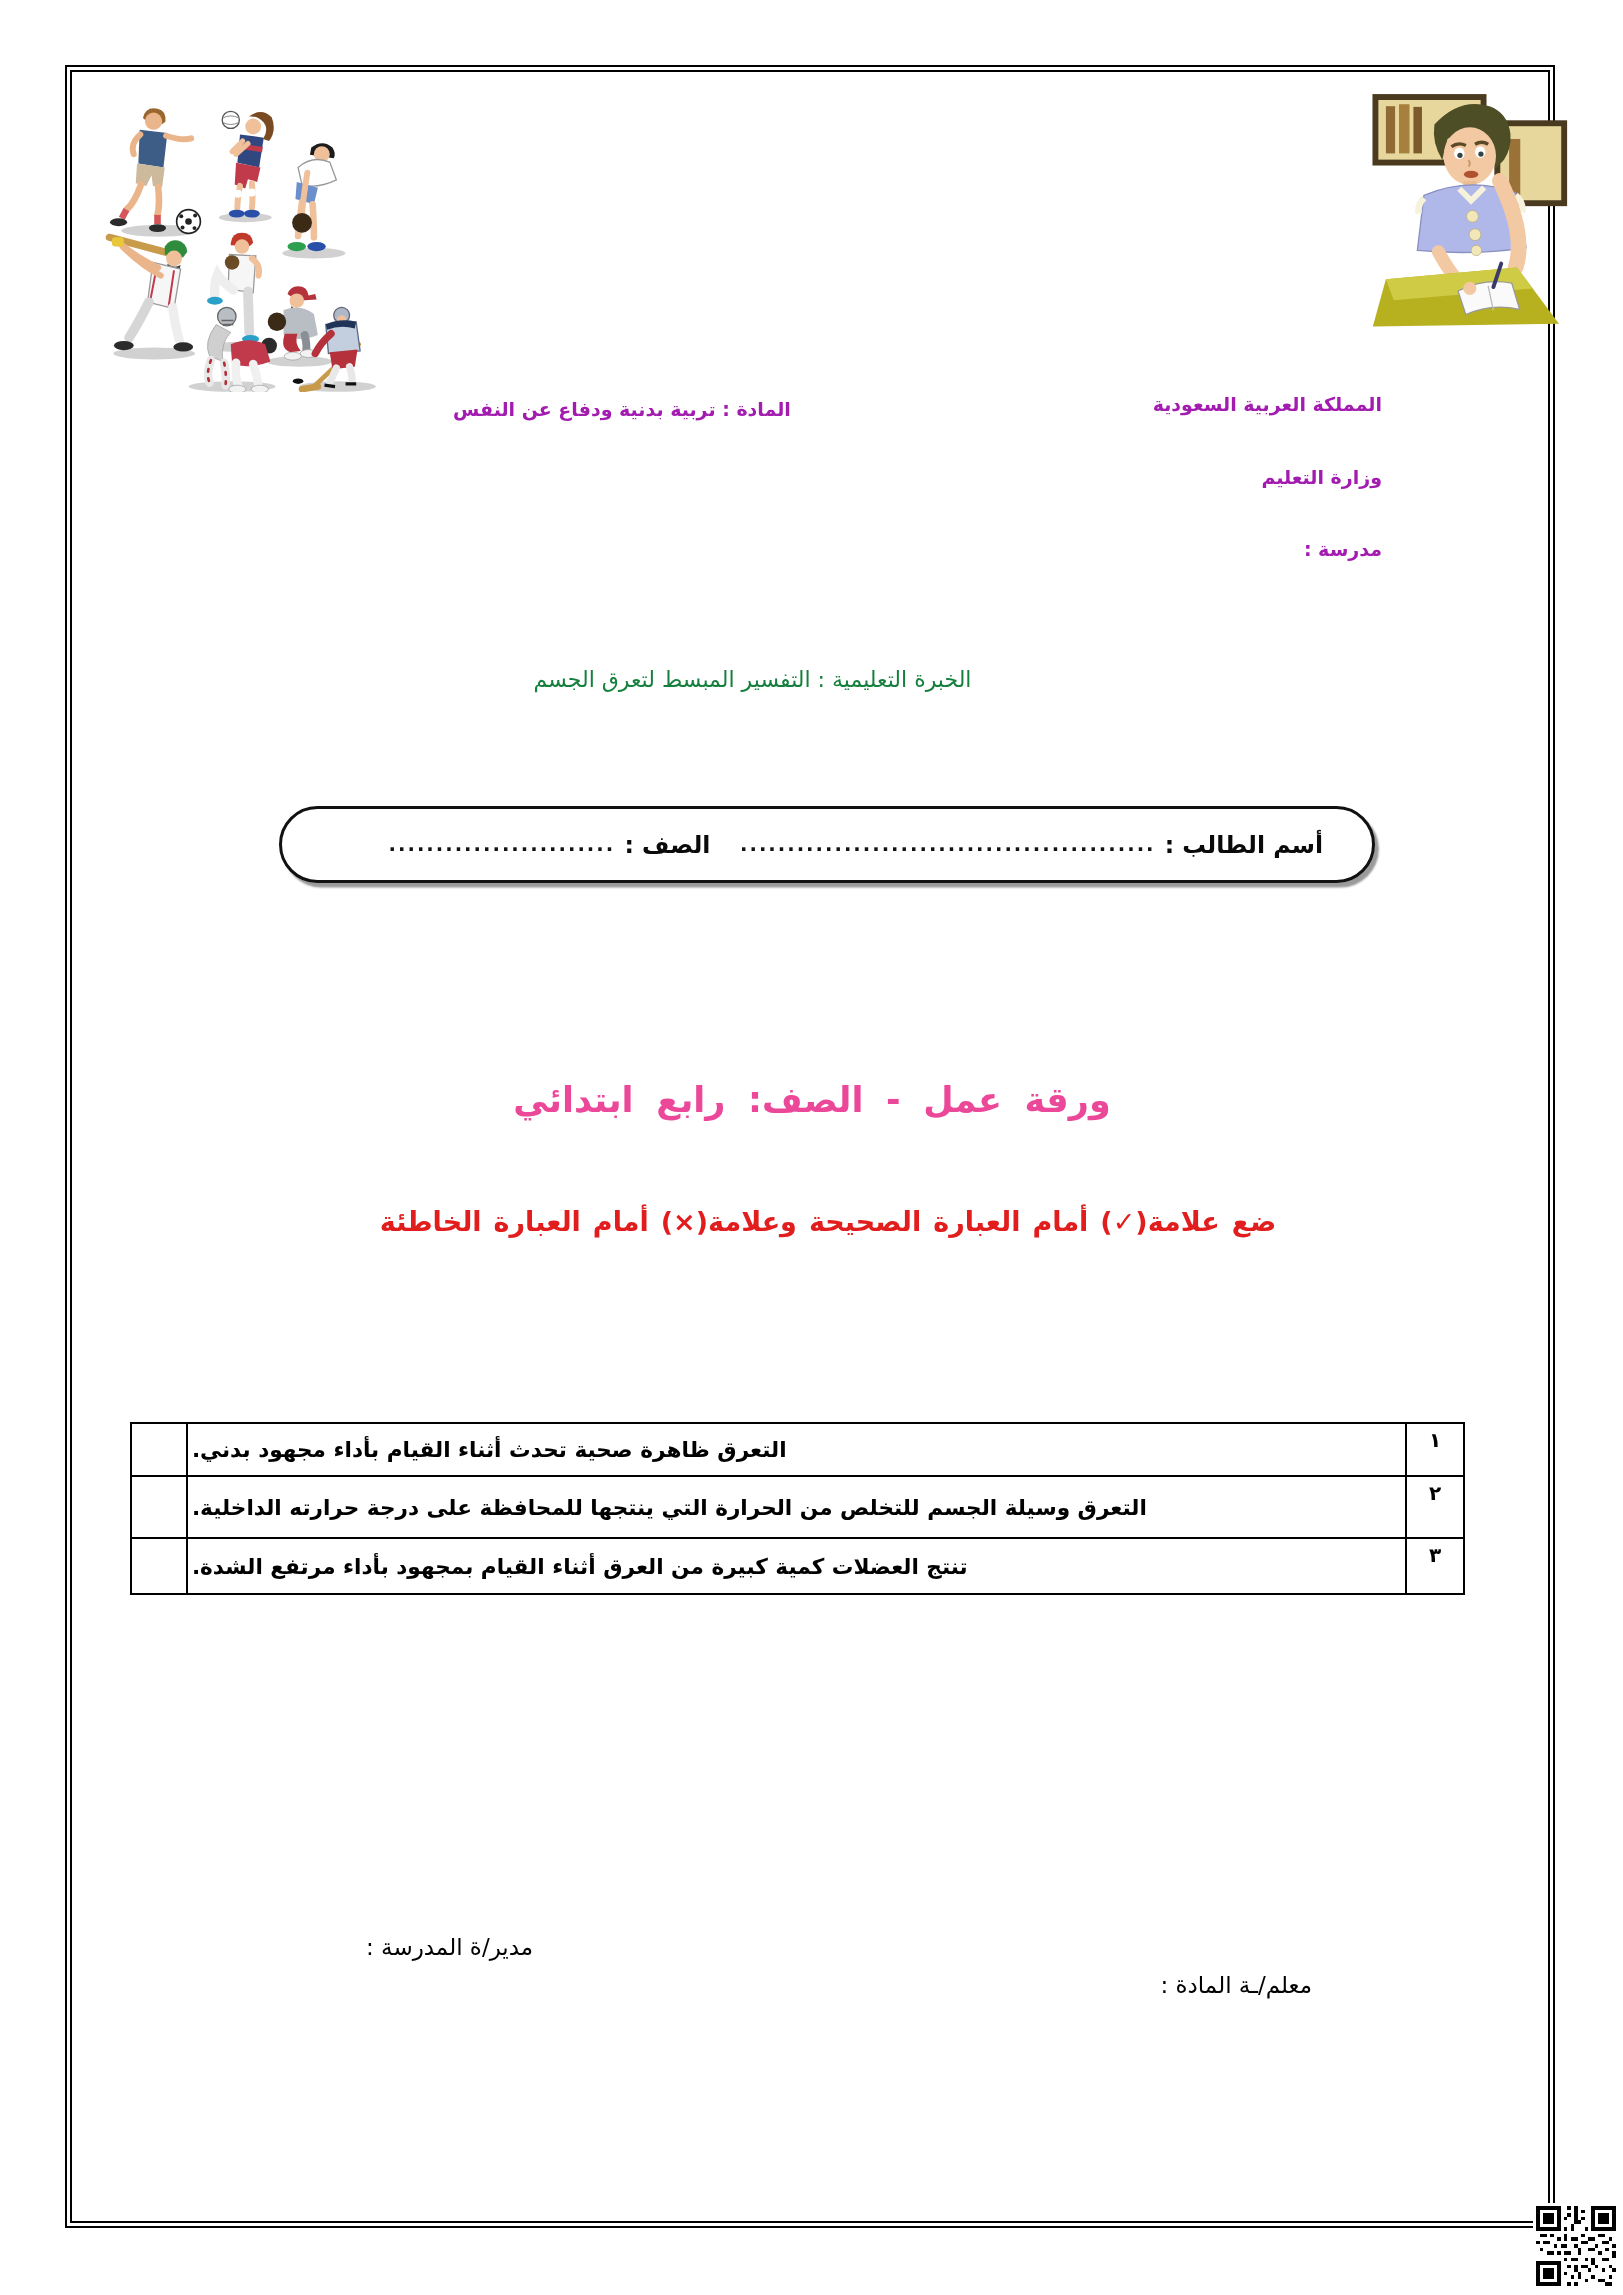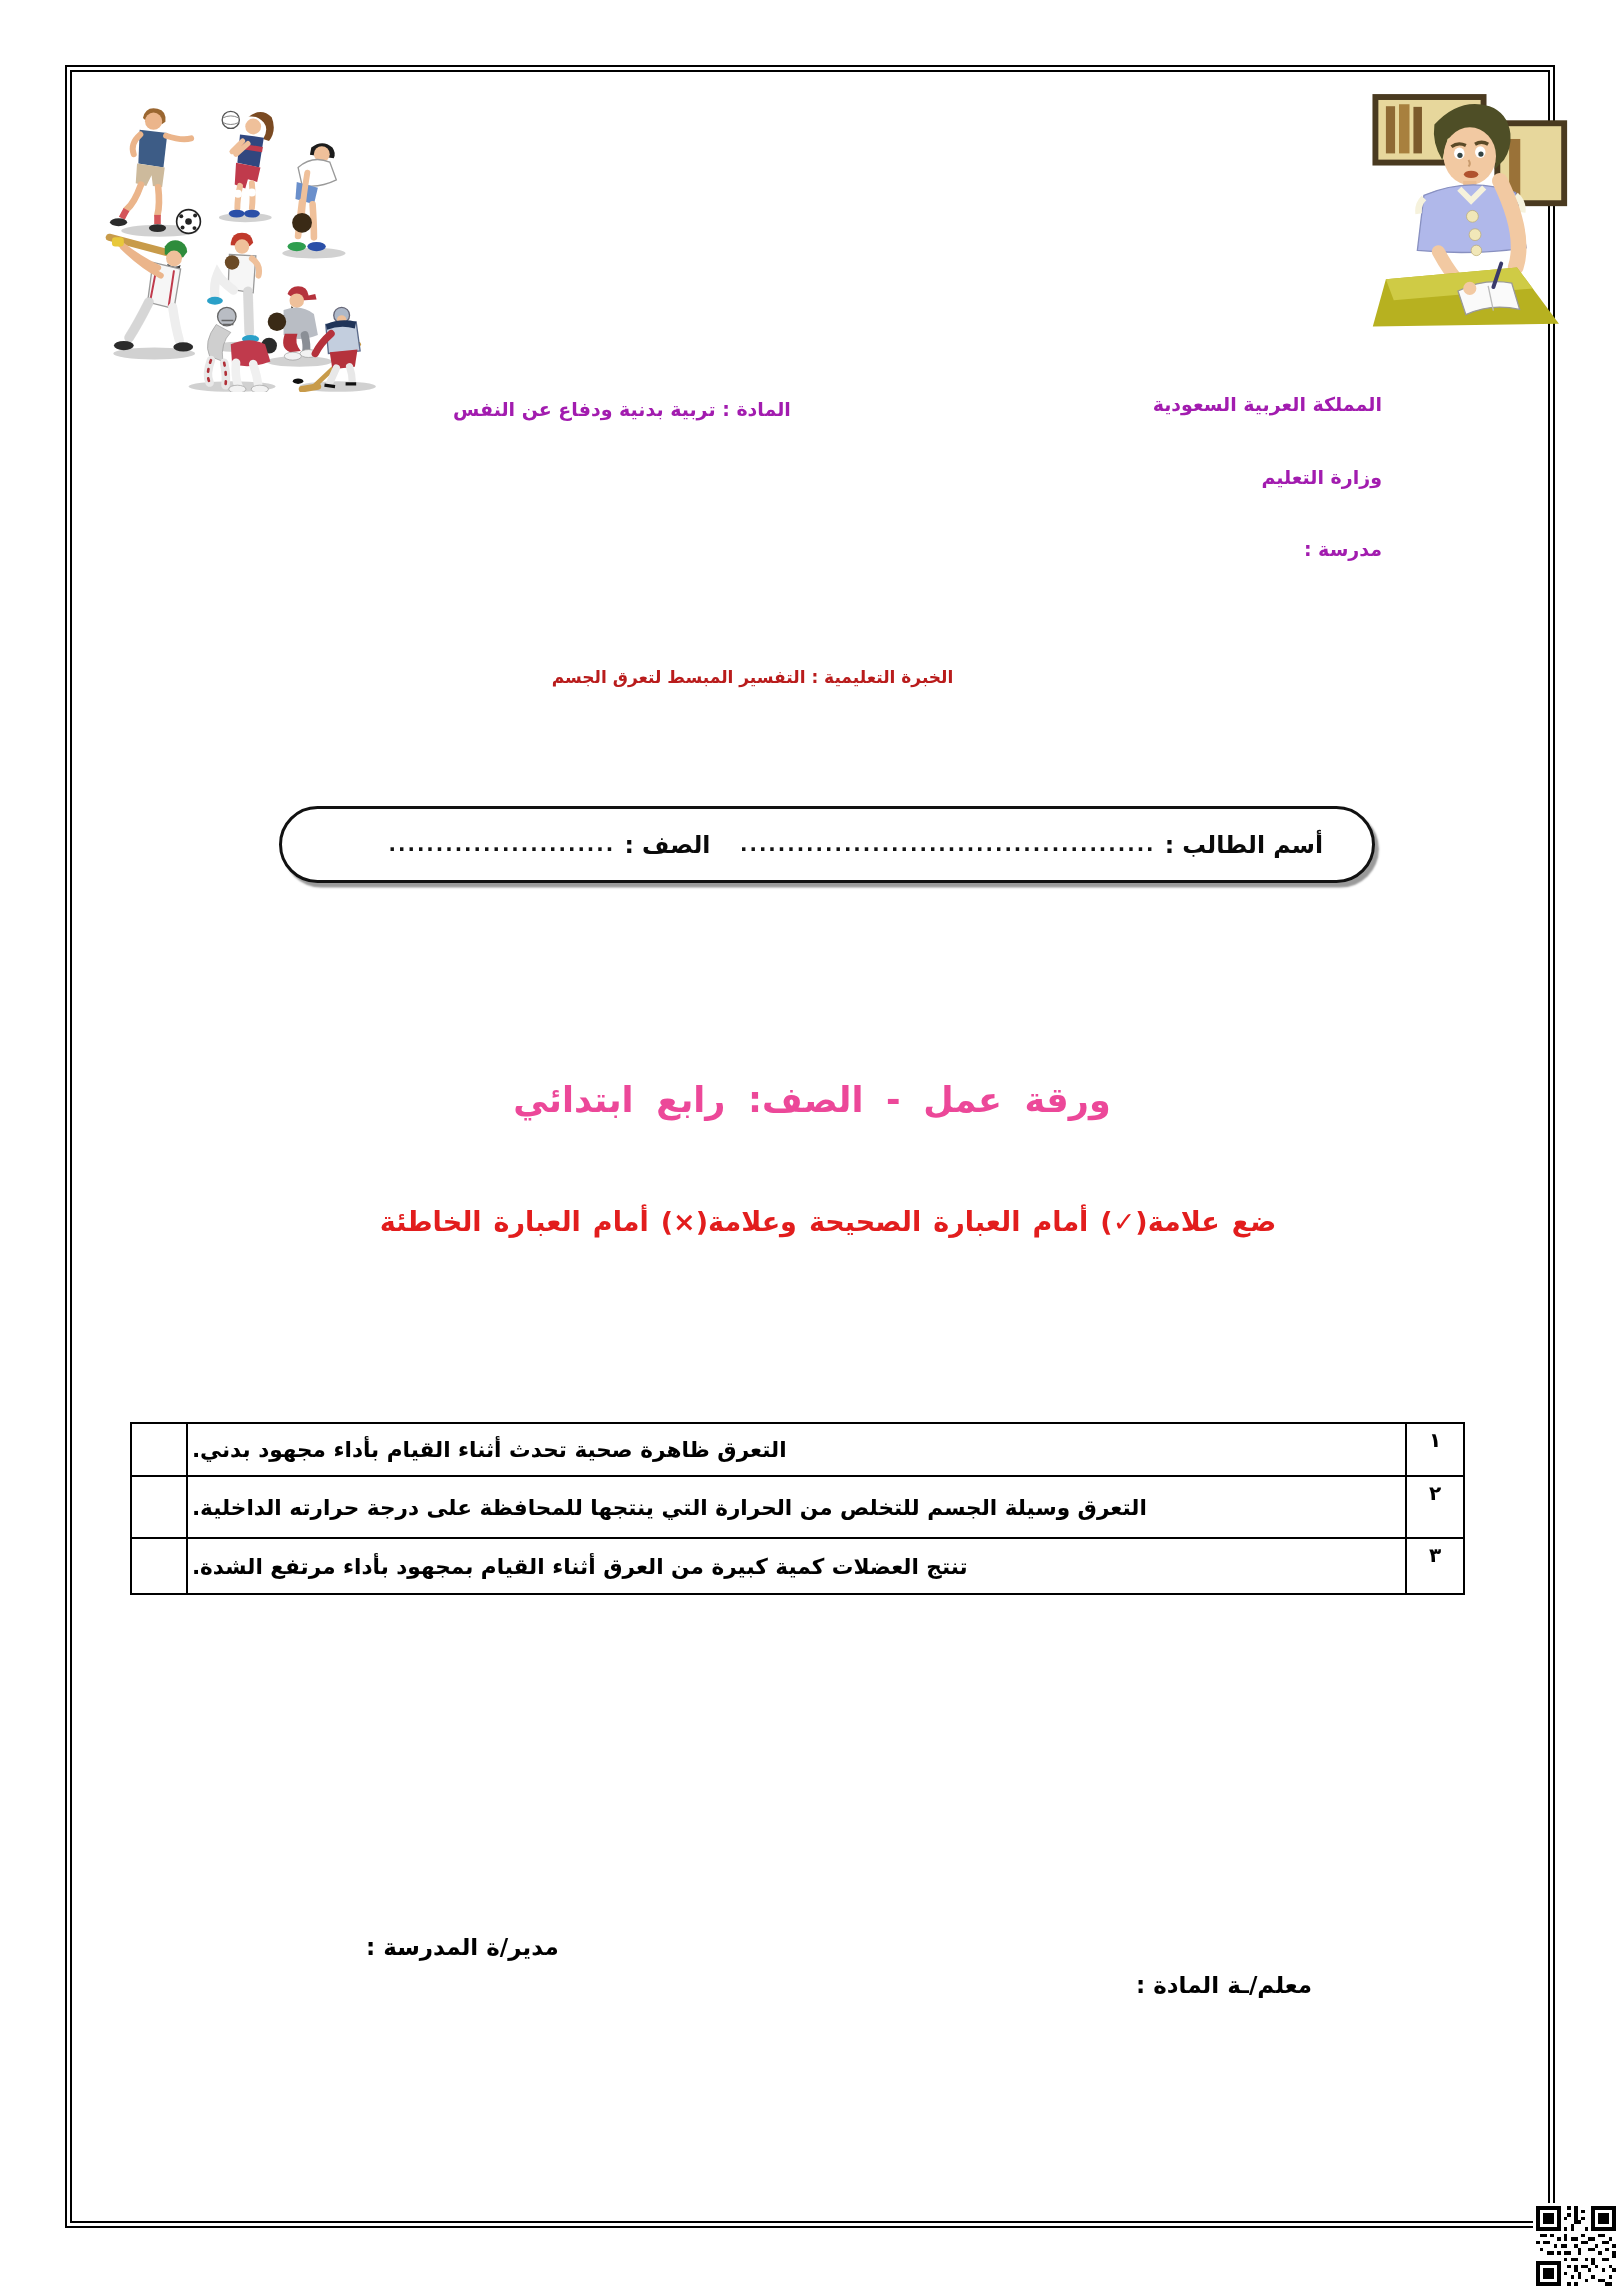--- a/index.html
+++ b/index.html
@@ -21,21 +21,21 @@
   .hdr{
     color:#a21caf;
     font-weight:bold;
     font-size:19px;
     line-height:1.25;
     white-space:nowrap;
   }
   .right-align{text-align:right;}
   .center{text-align:center;}
   .experience{
-    color:#b91c1c;font-weight:bold;font-size:17px;white-space:nowrap;
+    color:#15803d;font-weight:normal;font-size:22px;white-space:nowrap;
   }
   .student-box{
     position:absolute;left:279px;top:806px;width:1096px;height:77px;
     border:3.3px solid #111;border-radius:41px;
     box-shadow:3.9px 4.6px 2px #9a9a9a;
     box-sizing:border-box;
     display:flex;align-items:center;
     padding:0 49px 0 26px;
     font-weight:bold;font-size:23.6px;
     background:#fff;
@@ -60,21 +60,21 @@
   }
   table.statements td{
     border:2.6px solid #000;
     font-weight:bold;color:#000;
     background:#fff;
   }
   td.cell-num{width:58px;text-align:center;vertical-align:top;font-size:20px;padding-top:3.9px;}
   td.cell-text{text-align:left;vertical-align:middle;font-size:21.6px;padding:3.9px 9.2px 3.9px 3.9px;}
   td.cell-answer{width:56px;}
   tr.r1{height:53px;} tr.r2{height:62px;} tr.r3{height:56px;}
-  .footer-lbl{font-weight:bold;font-size:23px;white-space:nowrap;color:#000;}
+  .footer-lbl{font-weight:normal;font-size:23px;white-space:nowrap;color:#000;}
   svg{display:block;}
 </style>
 </head>
 <body>
 
 <div class="page">
 
   <div class="frame"></div>
 
   <div class="abs" style="left:75px;top:88px;width:330px;height:304px;">

